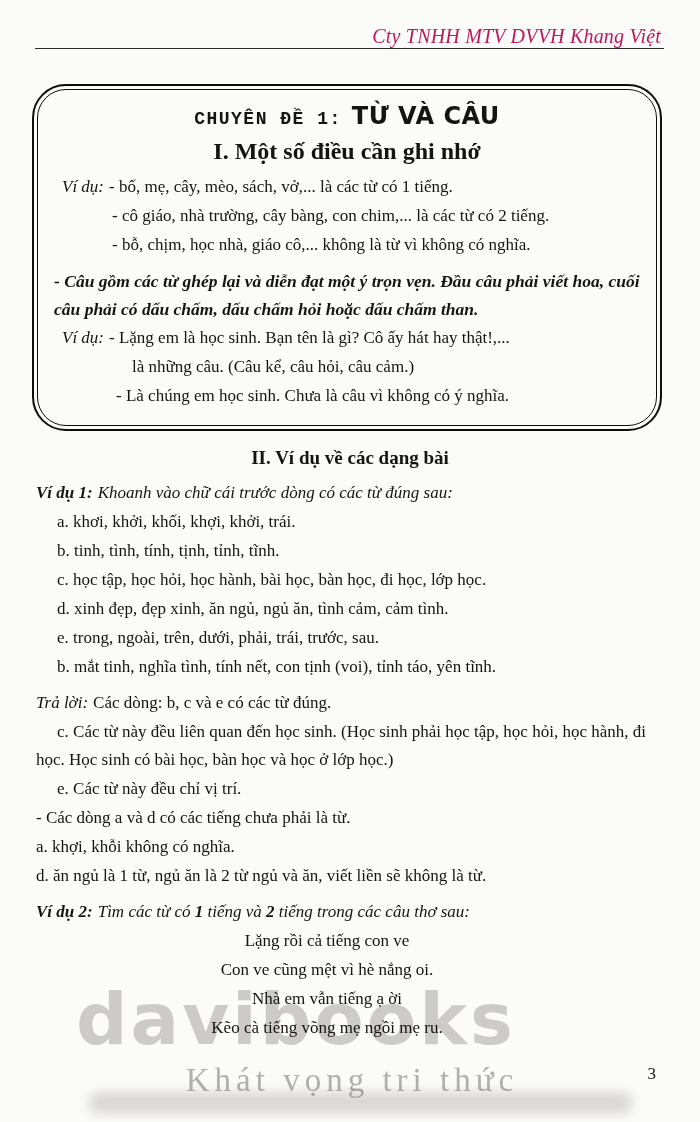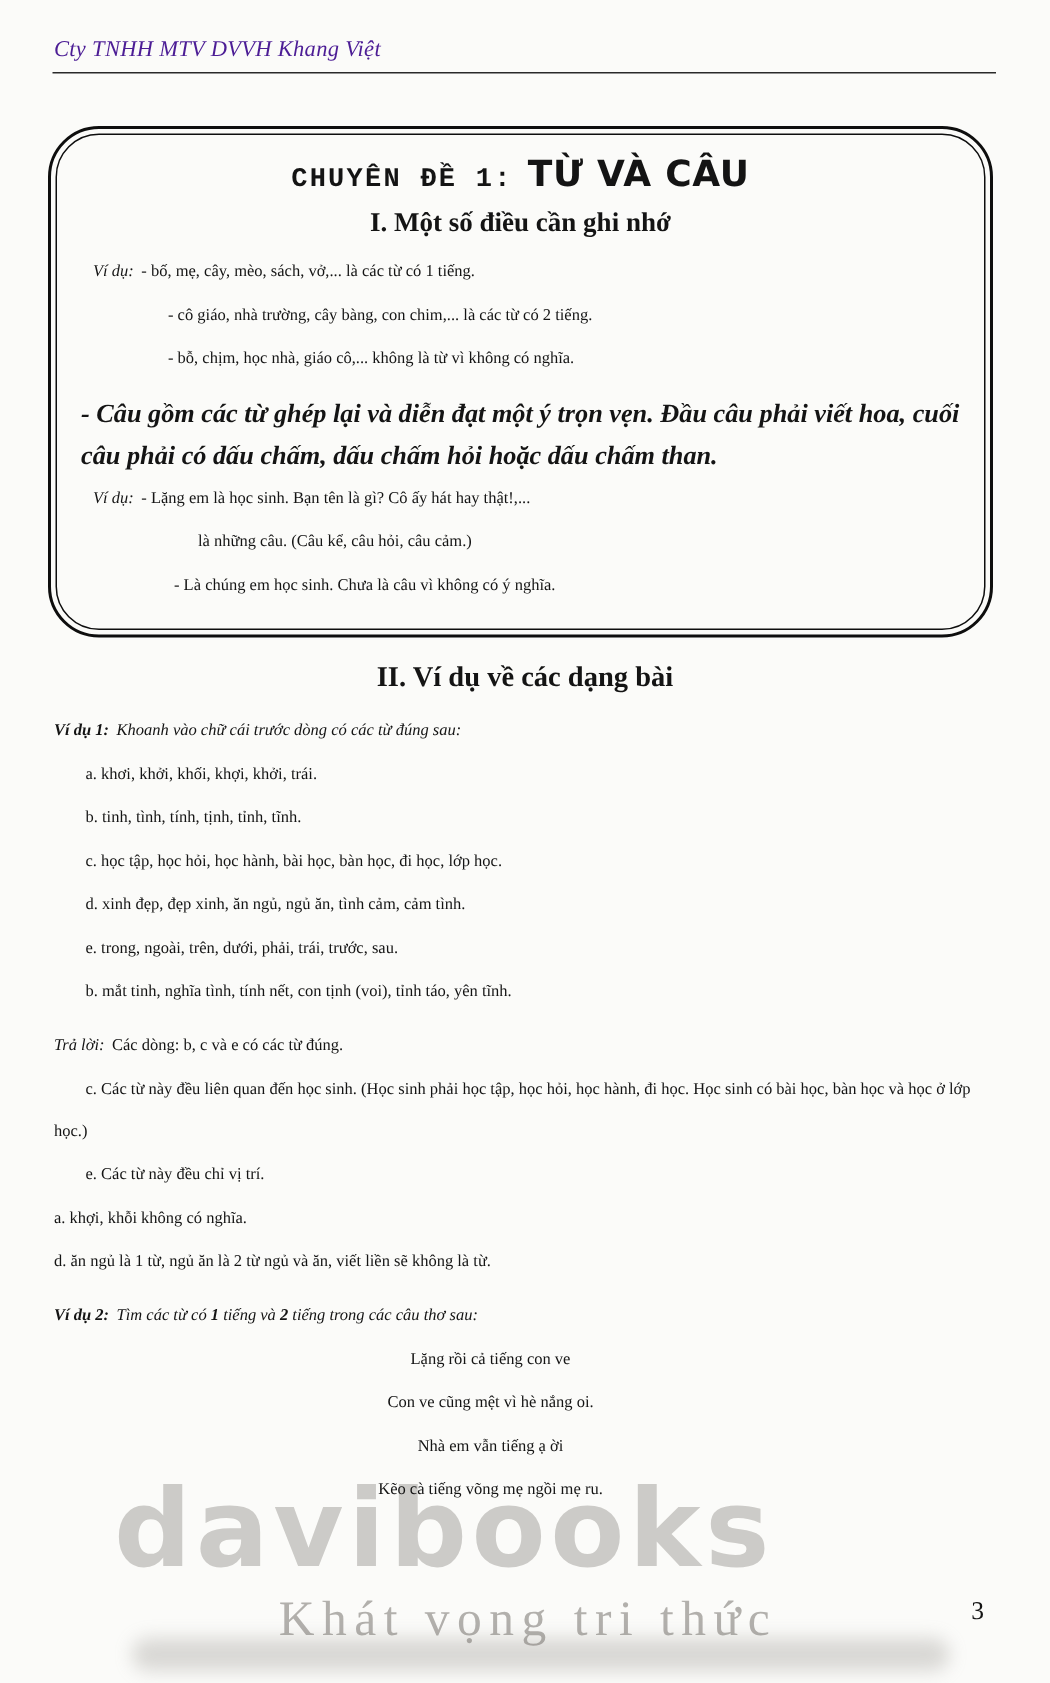--- a/index.html
+++ b/index.html
@@ -4,39 +4,39 @@
 <style>
   * { box-sizing: border-box; }
   html, body { margin: 0; padding: 0; background: #cfcfcf; }
   .page {
     position: relative; width: 700px; height: 1122px; margin: 0 auto;
     background: #fbfbf9; overflow: hidden;
     font-family: "Liberation Serif", serif; color: #141414;
   }
   .header {
     position: absolute; top: 25px; left: 36px; right: 39px;
-    text-align: left; font-style: italic; font-size: 15px; color: #4c1d95;
+    text-align: right; font-style: italic; font-size: 20px; color: #be185d;
     letter-spacing: .2px;
   }
   .header-rule {
     position: absolute; top: 48px; left: 35px; right: 36px;
     border-top: 1.6px solid #2a2a2a;
   }
   .content { position: absolute; top: 60px; left: 0; width: 700px; z-index: 2; }
 
   
   .theory-box { margin: 24px 38px 0 32px; border: 2px solid #0e0e0e; border-radius: 34px; padding: 3px; }
   .theory-box-inner { border: 1.5px solid #0e0e0e; border-radius: 29px; padding: 10px 16px 14px; }
   .box-title { text-align: center; margin: 2px 0 6px; }
   .box-title .prefix { font-family: Liberation Mono, monospace; font-weight: bold; font-size: 18px; letter-spacing: 1.5px; margin-right: 10px; }
   .box-title .topic { font-family: "DejaVu Sans", sans-serif; font-weight: bold; font-size: 24px; letter-spacing: .5px; }
-  .sec-title { text-align: center; font-weight: bold; font-size: 18px; margin: 8px 0; }
+  .sec-title { text-align: center; font-weight: bold; font-size: 24px; margin: 8px 0; }
   .sec2 { font-size: 19px; margin: 16px 0 10px; }
 
-  .t { margin: 1px 0; font-size: 11px; line-height: 28px; }
+  .t { margin: 1px 0; font-size: 17px; line-height: 28px; }
   .rule { font-weight: bold; font-style: italic; font-size: 17.5px; }
   .mt8 { margin-top: 8px; }
   .italic { font-style: italic; }
   .bold-italic { font-weight: bold; font-style: italic; }
   .lbl { margin-right: 5px; }
   .ind-a { padding-left: 8px; }
   .ind-b { padding-left: 58px; }
   .ind-c { padding-left: 78px; }
   .ind-d { padding-left: 62px; }
 
@@ -114,20 +114,21 @@
       <p class="t opt">b. tinh, tình, tính, tịnh, tỉnh, tĩnh.</p>
       <p class="t opt">c. học tập, học hỏi, học hành, bài học, bàn học, đi học, lớp học.</p>
       <p class="t opt">d. xinh đẹp, đẹp xinh, ăn ngủ, ngủ ăn, tình cảm, cảm tình.</p>
       <p class="t opt">e. trong, ngoài, trên, dưới, phải, trái, trước, sau.</p>
 
       <p class="t opt">b. mắt tinh, nghĩa tình, tính nết, con tịnh (voi), tỉnh táo, yên tĩnh.</p>
 
       <p class="t mt8"><span class="italic lbl">Trả lời:</span><span>Các dòng: b, c và e có các từ đúng.</span></p>
       <p class="t opt">c. Các từ này đều liên quan đến học sinh. (Học sinh phải học tập, học hỏi, học hành, đi học. Học sinh có bài học, bàn học và học ở lớp học.)</p>
       <p class="t opt">e. Các từ này đều chỉ vị trí.</p>
+      <p class="t">- Các dòng a và d có các tiếng chưa phải là từ.</p>
       <p class="t">a. khợi, khỗi không có nghĩa.</p>
       <p class="t">d. ăn ngủ là 1 từ, ngủ ăn là 2 từ ngủ và ăn, viết liền sẽ không là từ.</p>
 
       <p class="t mt8"><span class="bold-italic lbl">Ví dụ 2:</span><span class="italic">Tìm các từ có </span><span class="bold-italic">1</span><span class="italic"> tiếng và </span><span class="bold-italic">2</span><span class="italic"> tiếng trong các câu thơ sau:</span></p>
 
       <div class="poem">
         <p class="t">Lặng rồi cả tiếng con ve</p>
         <p class="t">Con ve cũng mệt vì hè nắng oi.</p>
         <p class="t">Nhà em vẫn tiếng ạ ời</p>
         <p class="t">Kẽo cà tiếng võng mẹ ngồi mẹ ru.</p>

